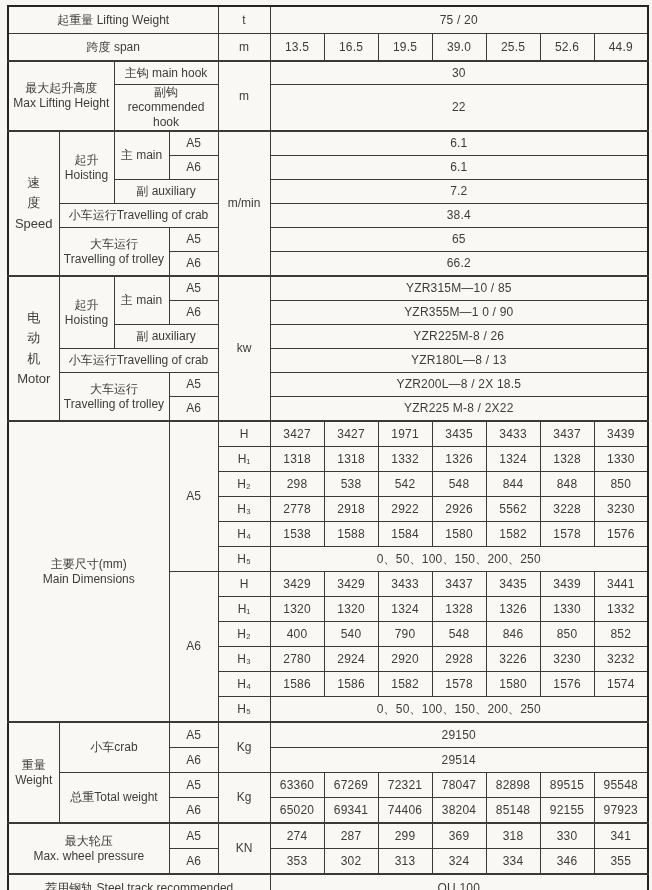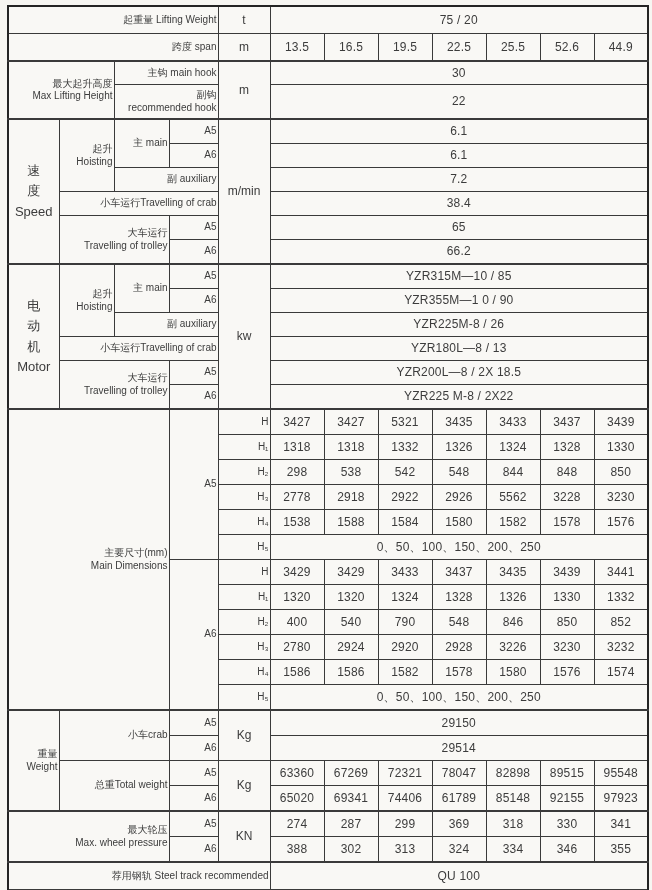--- a/index.html
+++ b/index.html
@@ -23,21 +23,21 @@
     text-align: center;
     vertical-align: middle;
     color: #3c3c3c;
     font-size: 12px;
     line-height: 1.25;
     padding: 0 1px;
     white-space: pre-line;
     overflow: hidden;
   }
   td.vgroup { font-size: 13px; line-height: 1.55; }
-  td.lbl { font-size: 10px; text-align: right; }
+  td.lbl { font-size: 12px; }
   td.unit { font-size: 12px; }
   td.val { font-size: 12px; letter-spacing: 0.2px; }
   tr.h26 td { height: 26px; }
   tr.h22 td { height: 22px; }
   tr.h33 td { height: 33px; }
   tr.h23 td { height: 23px; }
   tr.h24 td { height: 24px; }
   tr.h27 td { height: 27px; }
   tr.sec > td { border-top-width: 2px; }
 </style>
@@ -66,21 +66,21 @@
     <td class="unit">t</td>
     <td class="val" colspan="7">75 / 20</td>
   </tr>
 
   <tr class="h26">
     <td class="lbl" colspan="4">跨度 span</td>
     <td class="unit">m</td>
   <td class="val">13.5</td>
         <td class="val">16.5</td>
         <td class="val">19.5</td>
-        <td class="val">22.5</td>
+        <td class="val">39.0</td>
         <td class="val">25.5</td>
         <td class="val">52.6</td>
         <td class="val">44.9</td>
       </tr>
 
   <tr class="h22 sec">
     <td class="lbl" colspan="2" rowspan="2">最大起升高度
 Max Lifting Height</td>
     <td class="lbl" colspan="2">主钩 main hook</td>
     <td class="unit" rowspan="2">m</td>
@@ -161,21 +161,21 @@
     <td class="val" colspan="7">YZR225 M-8 / 2X22</td>
   </tr>
 
   <tr class="h24 sec">
     <td class="lbl" colspan="3" rowspan="12">主要尺寸(mm)
 Main Dimensions</td>
     <td class="lbl" rowspan="6">A5</td>
     <td class="lbl">H</td>
   <td class="val">3427</td>
         <td class="val">3427</td>
-        <td class="val">5321</td>
+        <td class="val">1971</td>
         <td class="val">3435</td>
         <td class="val">3433</td>
         <td class="val">3437</td>
         <td class="val">3439</td>
       </tr>
   <tr class="h24">
     <td class="lbl">H₁</td>
   <td class="val">1318</td>
         <td class="val">1318</td>
         <td class="val">1332</td>
@@ -297,42 +297,42 @@
         <td class="val">78047</td>
         <td class="val">82898</td>
         <td class="val">89515</td>
         <td class="val">95548</td>
       </tr>
   <tr class="h24">
     <td class="lbl">A6</td>
   <td class="val">65020</td>
         <td class="val">69341</td>
         <td class="val">74406</td>
-        <td class="val">61789</td>
+        <td class="val">38204</td>
         <td class="val">85148</td>
         <td class="val">92155</td>
         <td class="val">97923</td>
       </tr>
 
   <tr class="h24 sec">
     <td class="lbl" colspan="3" rowspan="2">最大轮压
 Max. wheel pressure</td>
     <td class="lbl">A5</td>
     <td class="unit" rowspan="2">KN</td>
   <td class="val">274</td>
         <td class="val">287</td>
         <td class="val">299</td>
         <td class="val">369</td>
         <td class="val">318</td>
         <td class="val">330</td>
         <td class="val">341</td>
       </tr>
   <tr class="h24">
     <td class="lbl">A6</td>
-  <td class="val">388</td>
+  <td class="val">353</td>
         <td class="val">302</td>
         <td class="val">313</td>
         <td class="val">324</td>
         <td class="val">334</td>
         <td class="val">346</td>
         <td class="val">355</td>
       </tr>
 
   <tr class="h26 sec">
     <td class="lbl" colspan="5">荐用钢轨 Steel track recommended</td>

